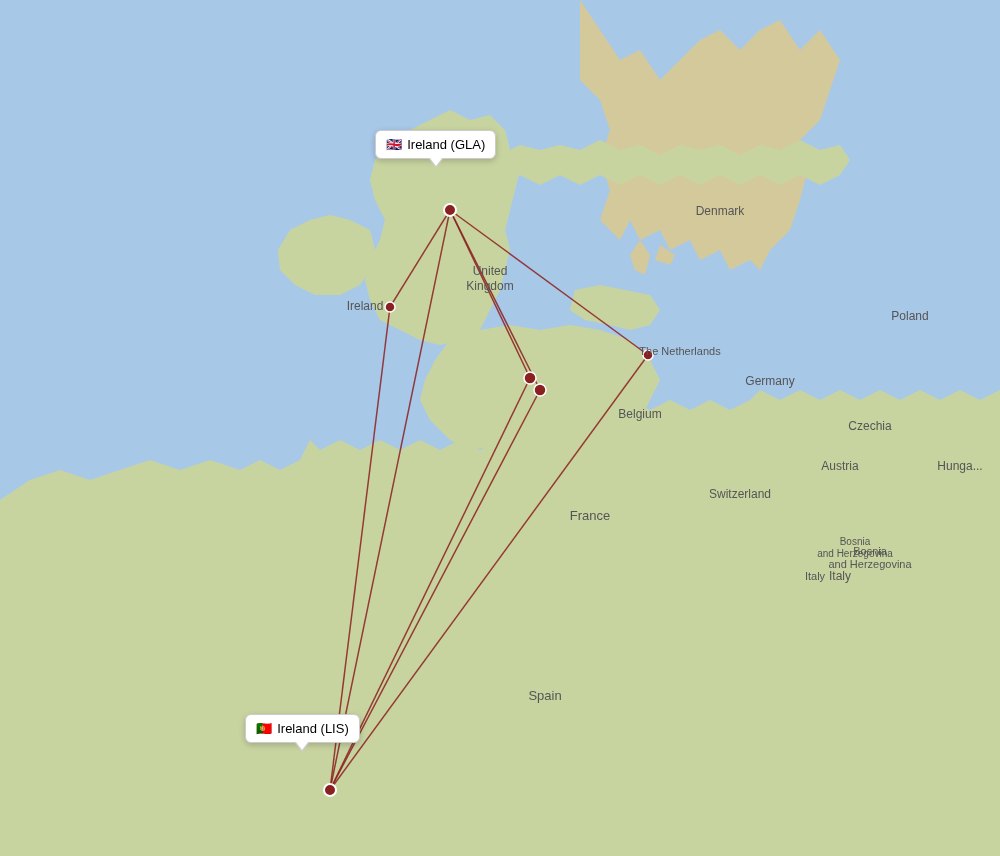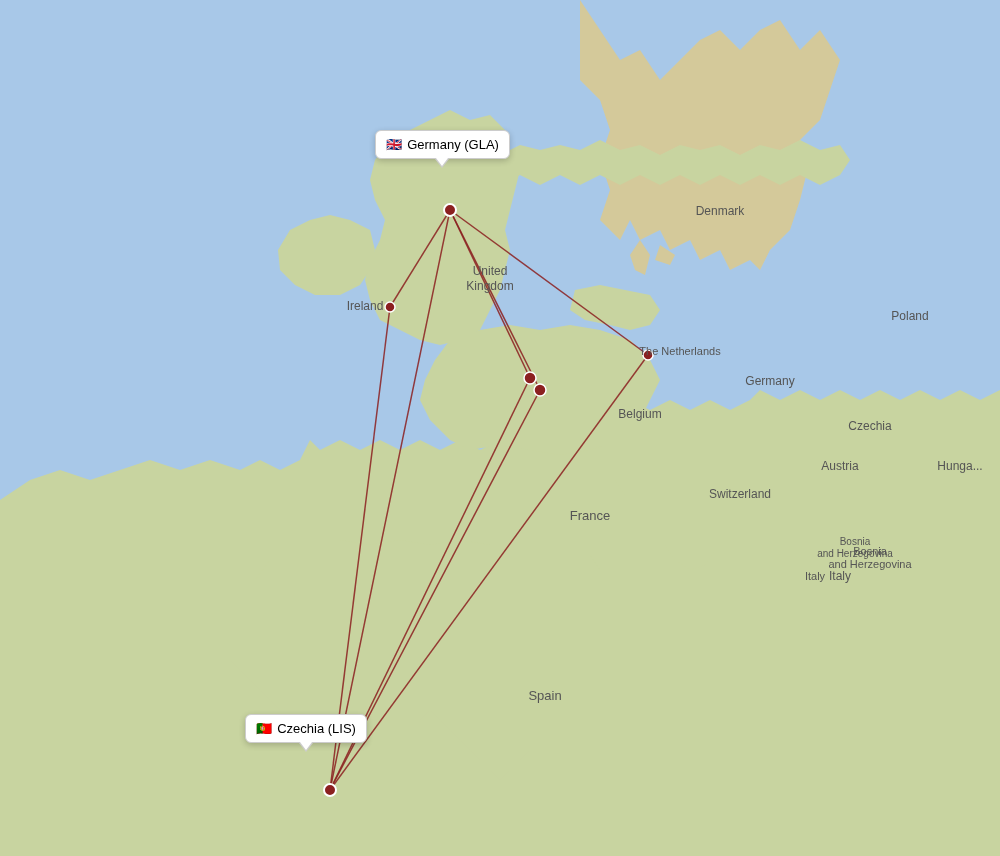--- a/index.html
+++ b/index.html
@@ -134,20 +134,20 @@
     <text x="840" y="580" font-family="Arial" font-size="12" fill="#555" text-anchor="middle">Italy</text>
     <text x="545" y="700" font-family="Arial" font-size="13" fill="#555" text-anchor="middle">Spain</text>
 
     <text x="855" y="545" font-family="Arial" font-size="10" fill="#555" text-anchor="middle">Bosnia</text>
     <text x="855" y="557" font-family="Arial" font-size="10" fill="#555" text-anchor="middle">and Herzegovina</text>
     <text x="815" y="580" font-family="Arial" font-size="11" fill="#555" text-anchor="middle">Italy</text>
   </svg>
 
   <div class="airport-label" style="top:130px; left:375px;">
     <span>🇬🇧</span>
-    <span>Germany (GLA)</span>
+    <span>Ireland (GLA)</span>
   </div>
 
   <div class="airport-label" style="top:714px; left:245px;">
     <span>🇵🇹</span>
-    <span>Czechia (LIS)</span>
+    <span>Ireland (LIS)</span>
   </div>
 </div>
 
 </body></html>

